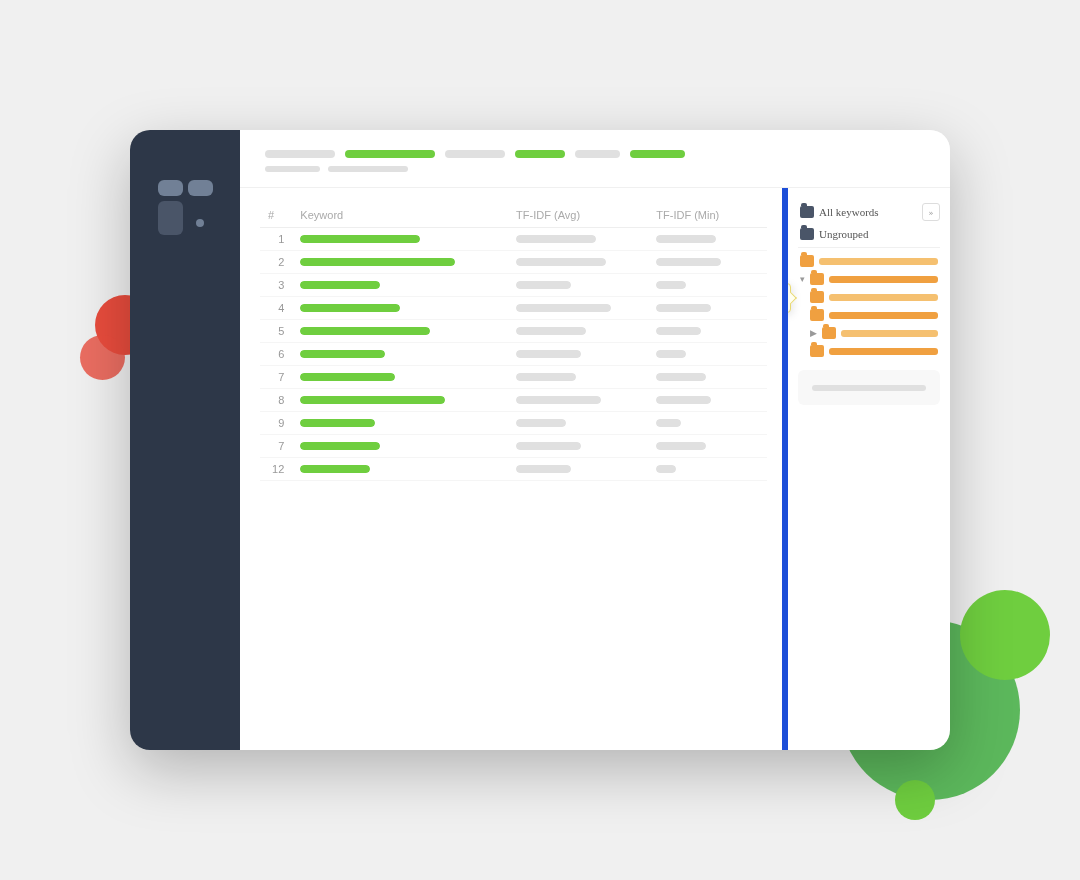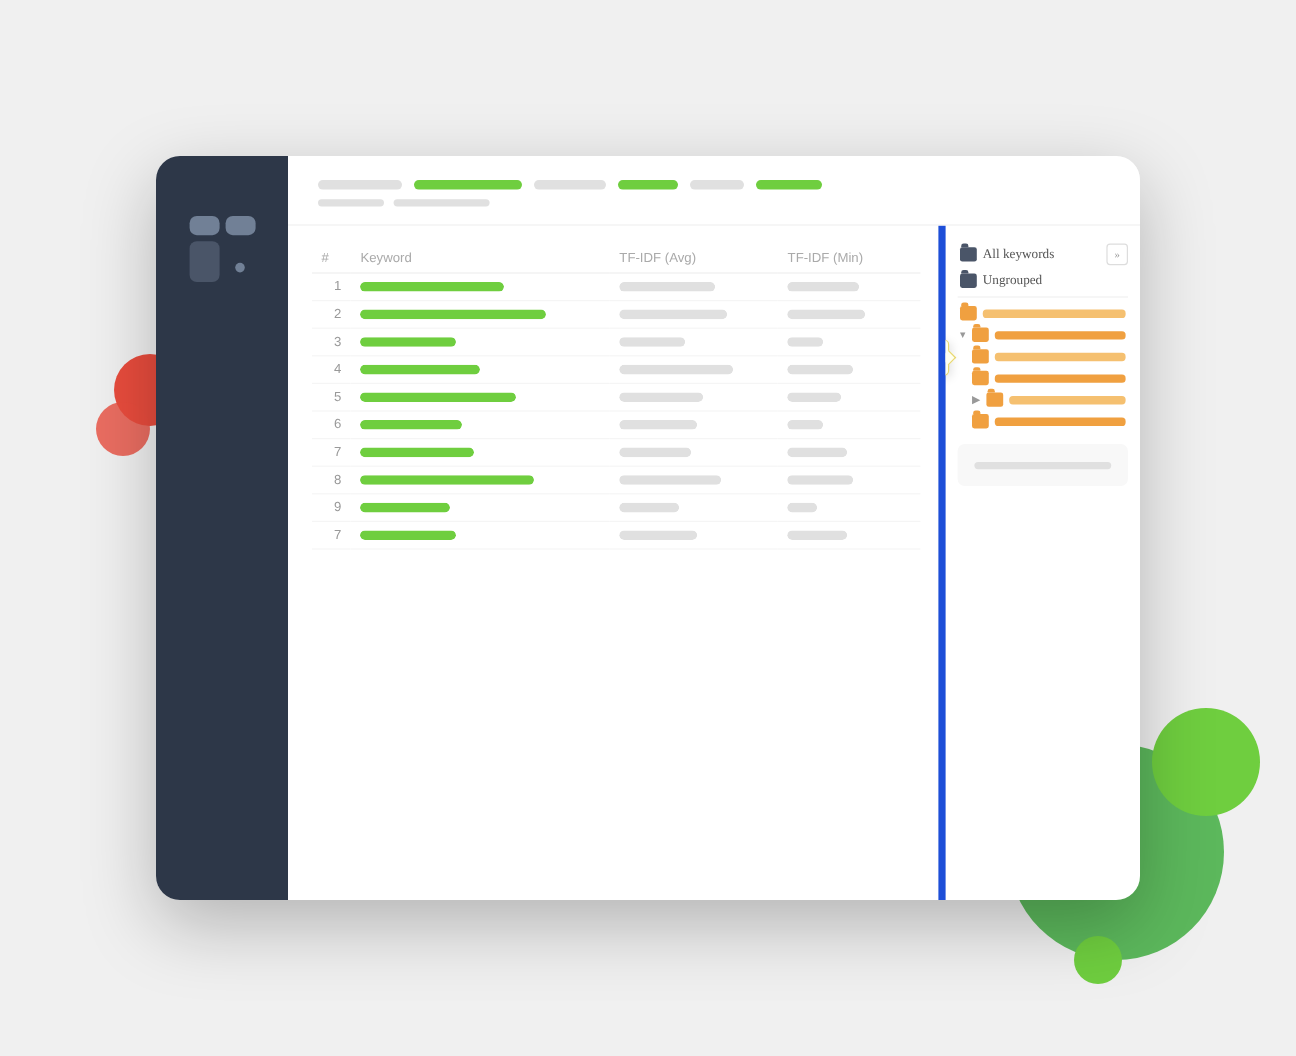--- a/index.html
+++ b/index.html
@@ -597,20 +597,38 @@
                   <div class="bar-container" style="width: 65px;">
                     <div class="bar-gray" style="width: 100%;"></div>
                   </div>
                 </td>
                 <td class="col-min">
                   <div class="bar-container" style="width: 50px;">
                     <div class="bar-gray" style="width: 100%;"></div>
                   </div>
                 </td>
               </tr>
+              <tr>
+                <td class="col-num">12</td>
+                <td class="col-keyword">
+                  <div class="bar-container" style="width: 70px;">
+                    <div class="bar-green" style="width: 100%;"></div>
+                  </div>
+                </td>
+                <td class="col-avg">
+                  <div class="bar-container" style="width: 55px;">
+                    <div class="bar-gray" style="width: 100%;"></div>
+                  </div>
+                </td>
+                <td class="col-min">
+                  <div class="bar-container" style="width: 20px;">
+                    <div class="bar-gray" style="width: 100%;"></div>
+                  </div>
+                </td>
+              </tr>
             </tbody>
         </table>
       </div>
 
       <div class="groups-sidebar">
 
         <div class="group-header-row">
           <div class="group-item">
             <div class="folder-icon folder-dark"></div>
             <span style="color:#555; font-weight:500; font-size:11px;">All keywords</span>

